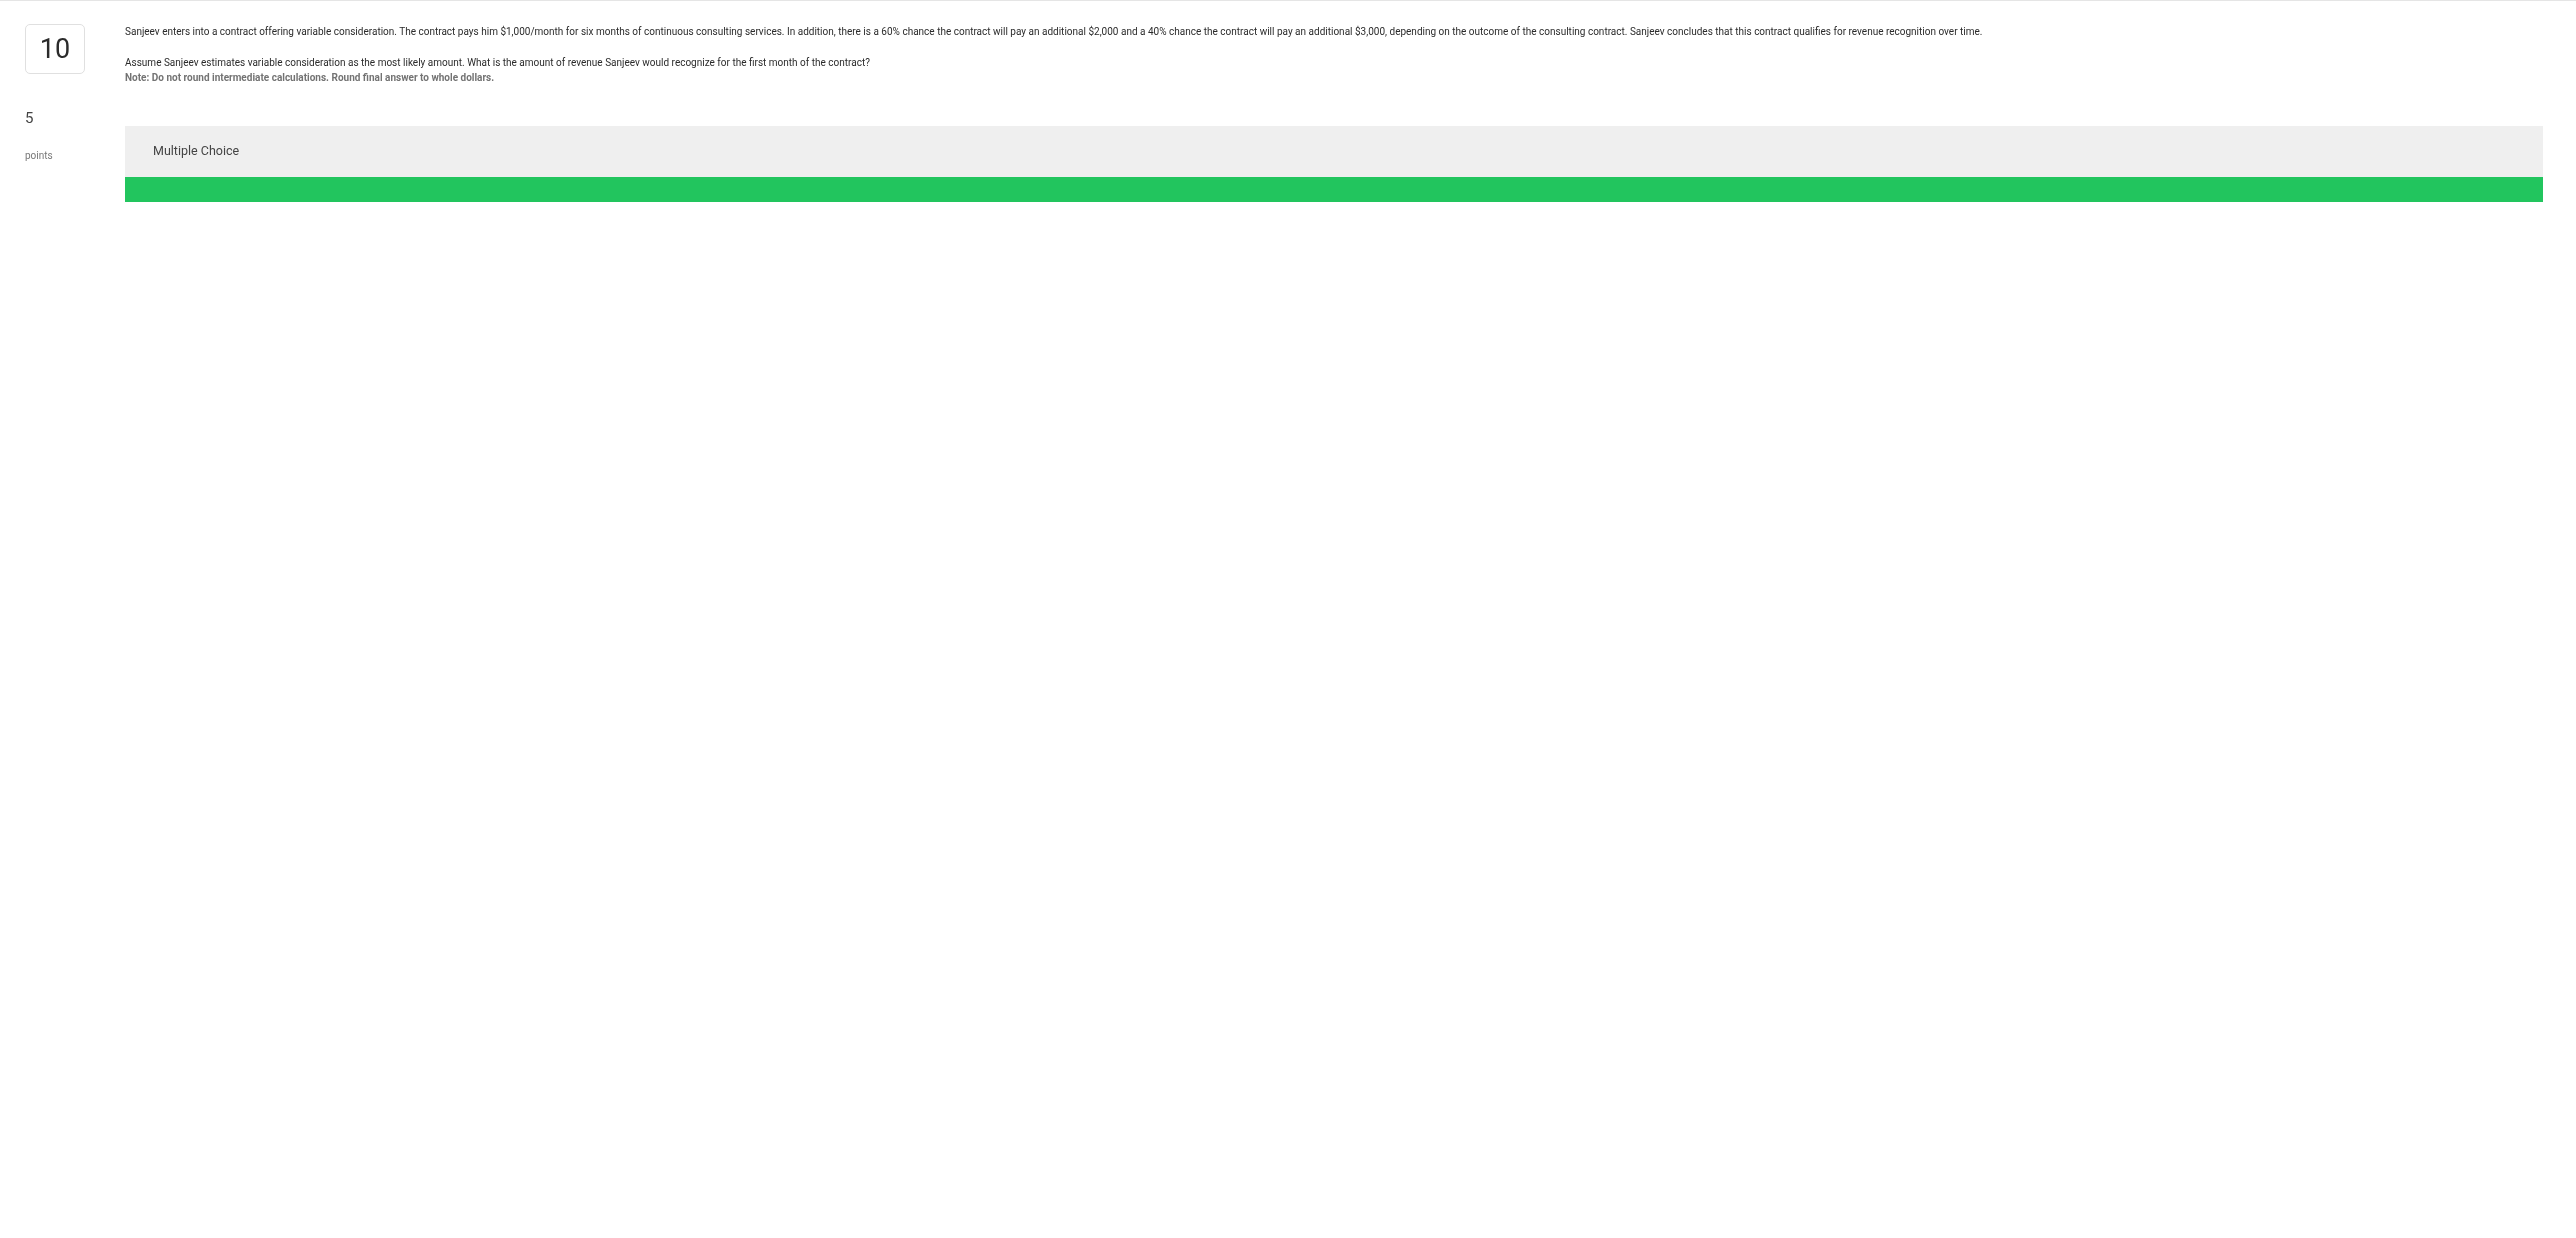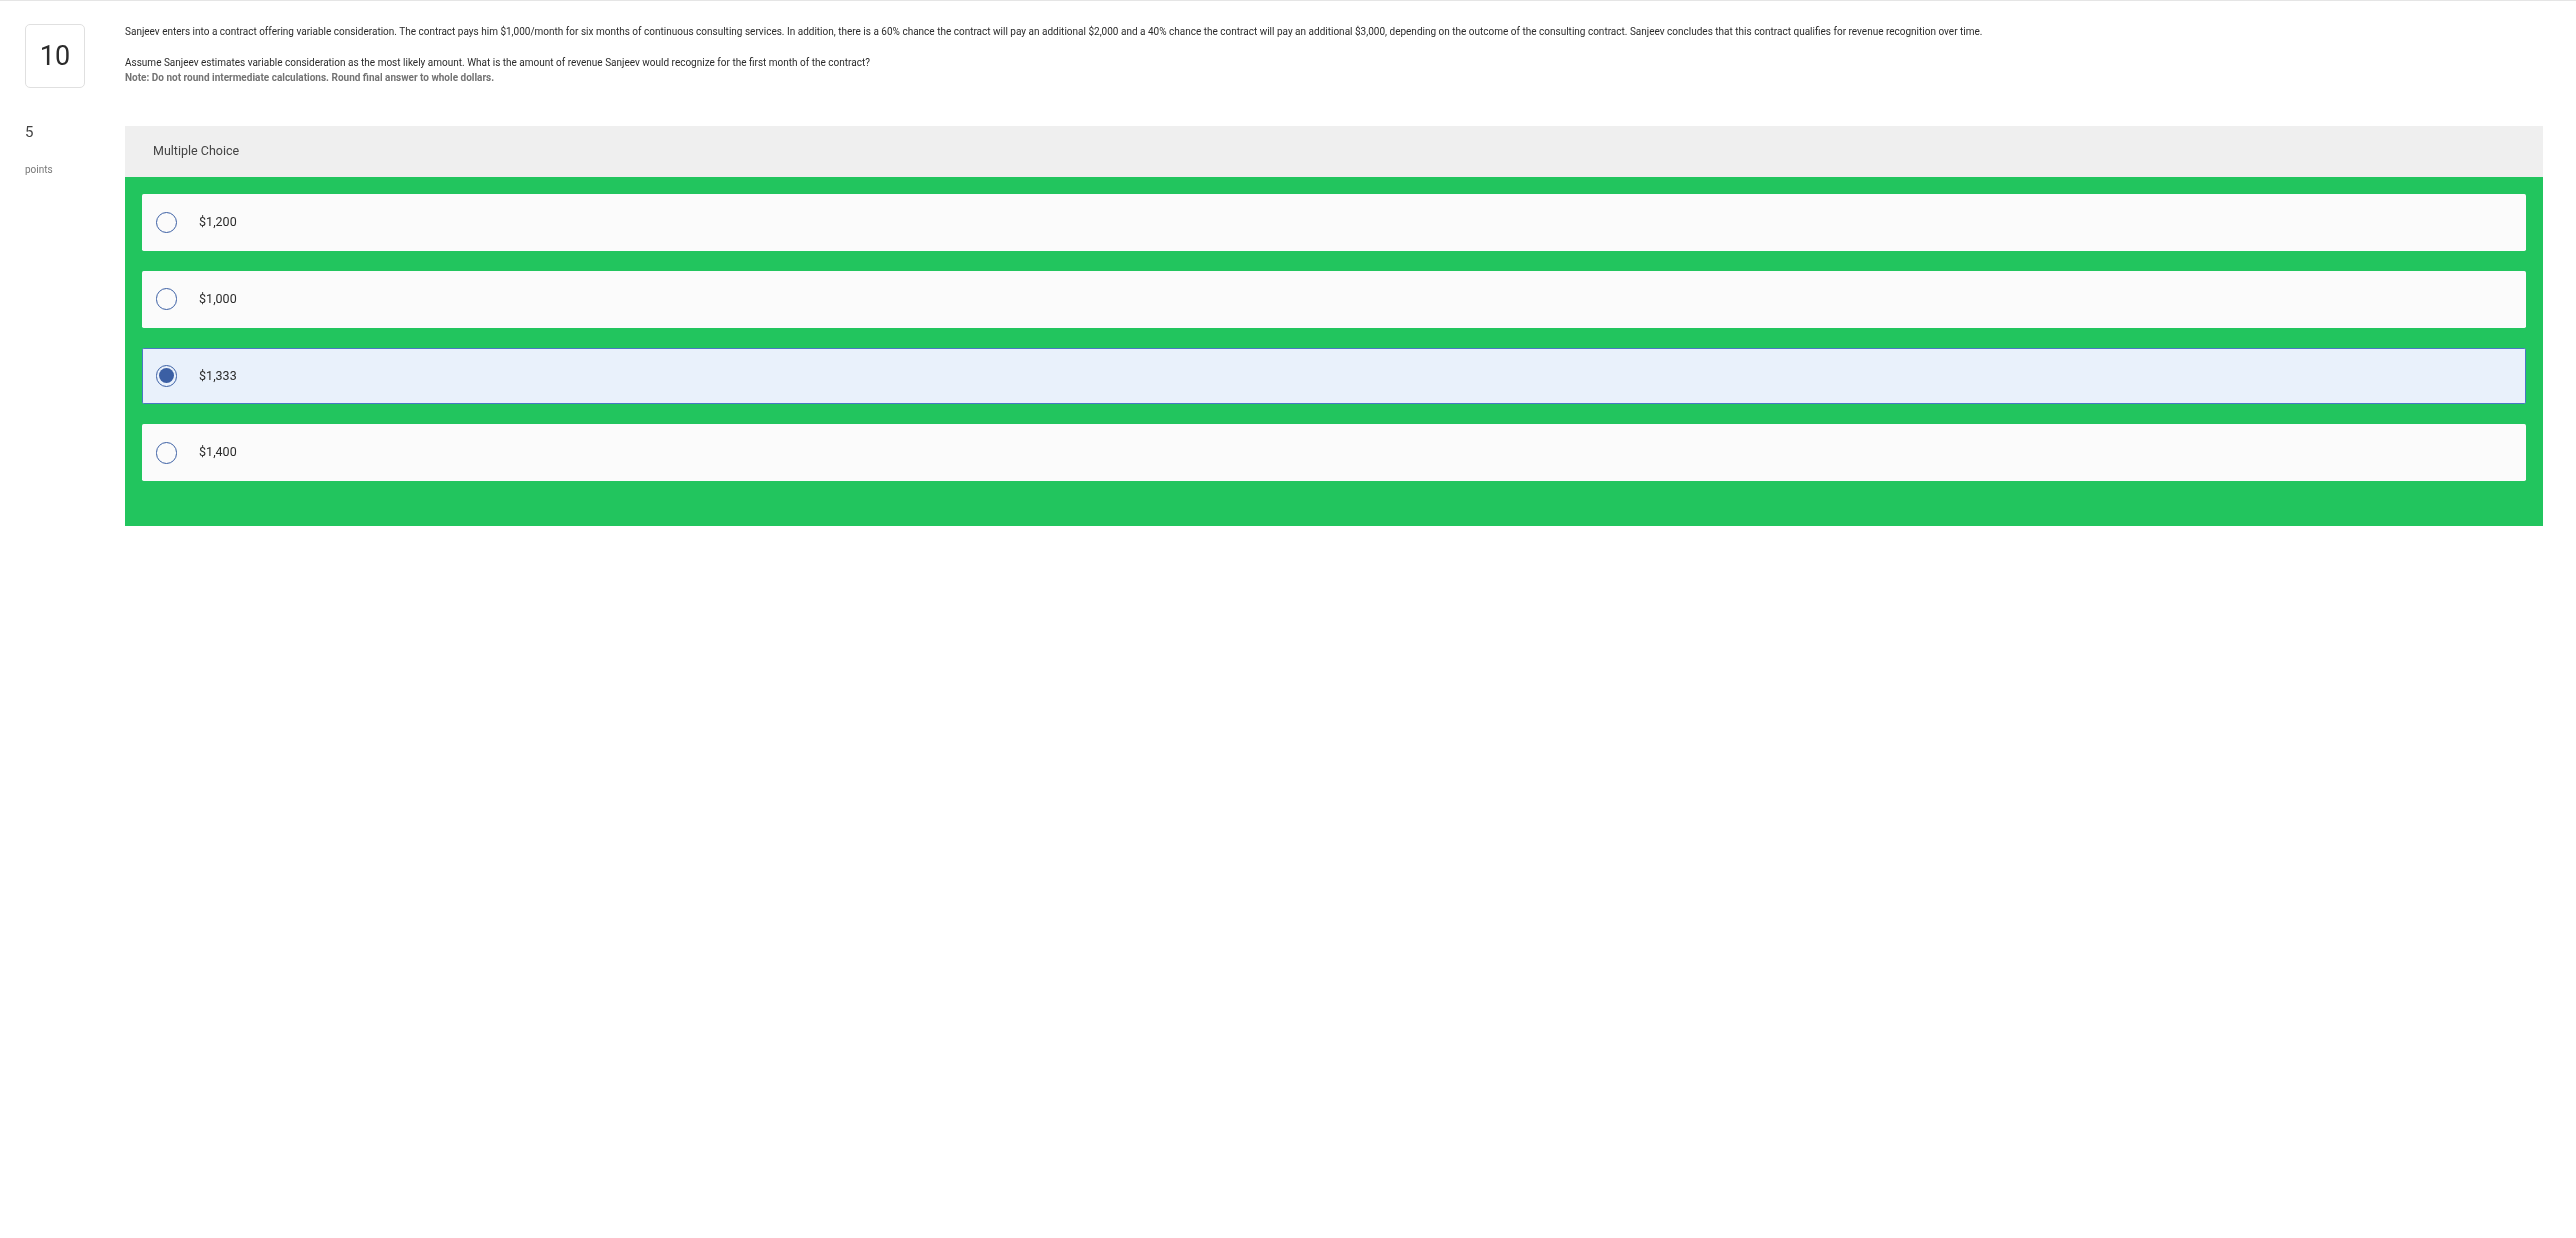--- a/index.html
+++ b/index.html
@@ -18,21 +18,21 @@
     gap: 33px;
   }
   .left-col {
     flex: 0 0 67px;
     display: flex;
     flex-direction: column;
     align-items: flex-start;
   }
   .q-number-box {
     width: 60px;
-    height: 64px;
+    height: 50px;
     border: 0.8px solid #e0e0e0;
     border-radius: 5px;
     display: flex;
     align-items: center;
     justify-content: center;
     font-size: 27px;
     font-weight: 400;
     color: #2b2b2b;
     background: #fff;
   }
@@ -138,48 +138,17 @@
     <div class="question-text">
       <p>Sanjeev enters into a contract offering variable consideration. The contract pays him $1,000/month for six months of continuous consulting services. In addition, there is a 60% chance the contract will pay an additional $2,000 and a 40% chance the contract will pay an additional $3,000, depending on the outcome of the consulting contract. Sanjeev concludes that this contract qualifies for revenue recognition over time.</p>
       <p>
         <span>Assume Sanjeev estimates variable consideration as the most likely amount. What is the amount of revenue Sanjeev would recognize for the first month of the contract?</span><br>
         <span class="note">Note: Do not round intermediate calculations. Round final answer to whole dollars.</span>
       </p>
     </div>
 
     <div class="answer-block">
       <div class="answer-header">Multiple Choice</div>
-      <div class="options">
-
-        <div class="option">
-          <span class="radio-outer">
-              <span class="radio-inner"></span>
-            </span>
-          <span class="option-label">$1,200</span>
-        </div>
-
-        <div class="option">
-          <span class="radio-outer">
-              <span class="radio-inner"></span>
-            </span>
-          <span class="option-label">$1,000</span>
-        </div>
-
-        <div class="option selected">
-          <span class="radio-outer">
-              <span class="radio-inner"></span>
-            </span>
-          <span class="option-label">$1,333</span>
-        </div>
-
-        <div class="option">
-          <span class="radio-outer">
-              <span class="radio-inner"></span>
-            </span>
-          <span class="option-label">$1,400</span>
-        </div>
-
-      </div>
     </div>
   </div>
 
 </div>
 
 
 </body></html>

